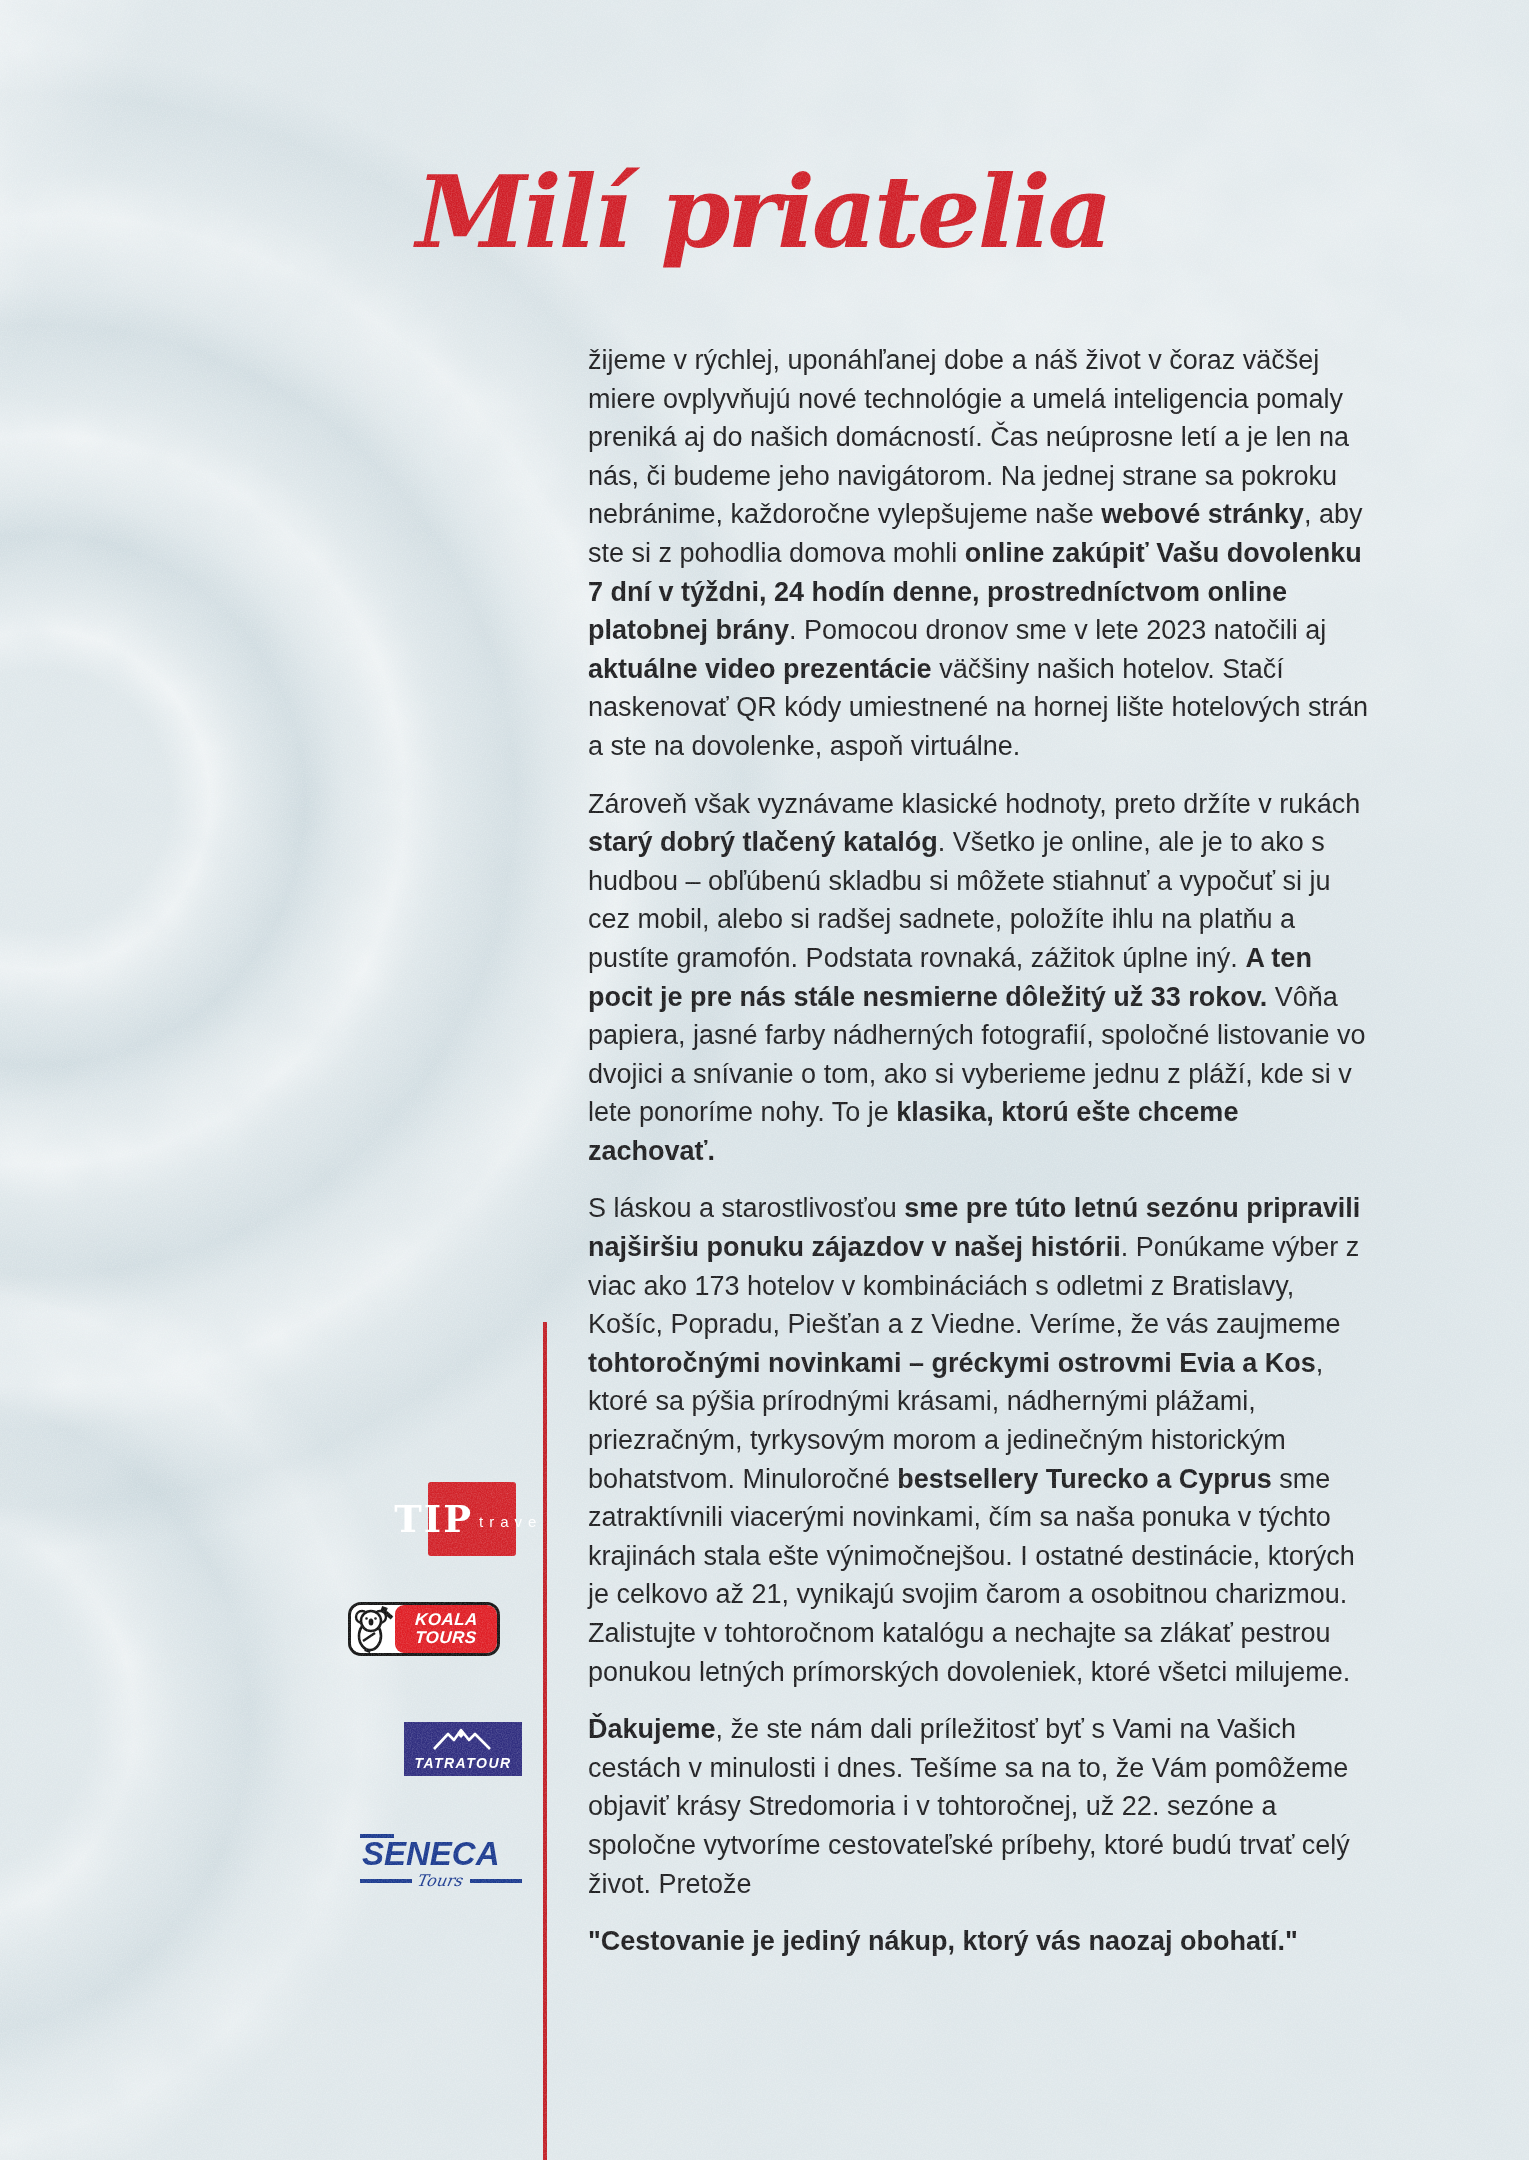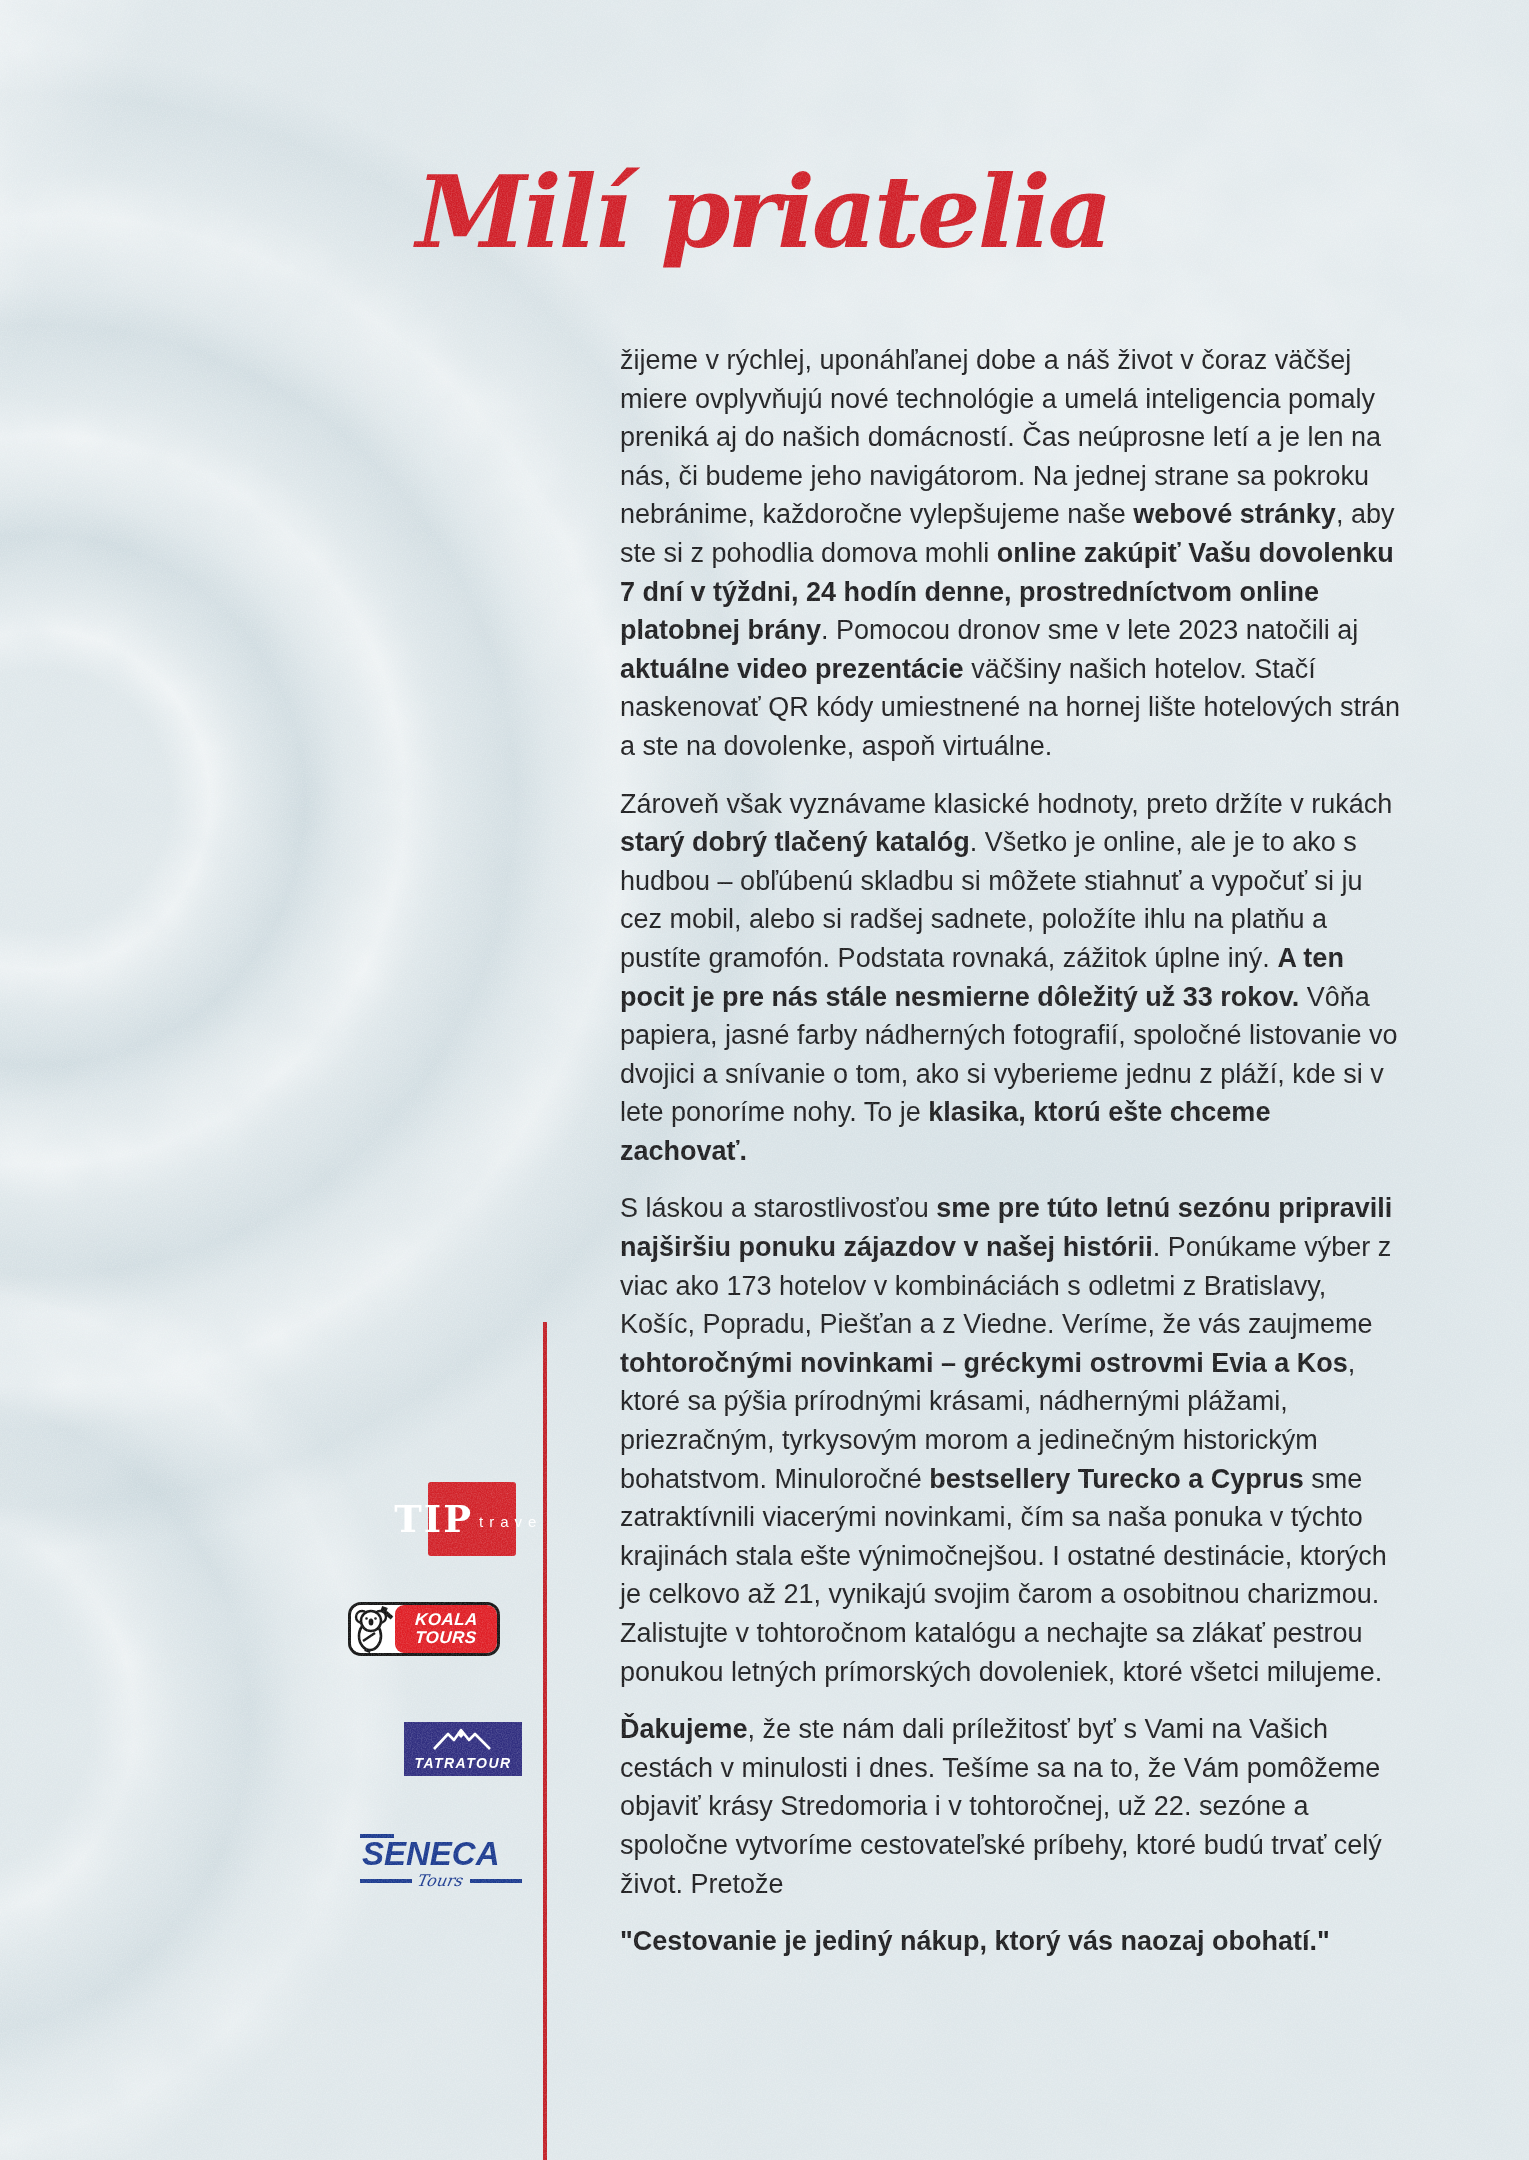--- a/index.html
+++ b/index.html
@@ -34,21 +34,21 @@
   .title{
     position:absolute;left:416px;top:162px;margin:0;z-index:5;
     font-family:"DejaVu Serif","Liberation Serif",serif;
     font-style:italic;font-weight:bold;
     font-size:100px;line-height:1;letter-spacing:-3px;
     color:var(--title-red);white-space:nowrap;
   }
   .text-col{
     position:absolute;left:588px;top:341px;width:782px;z-index:5;
     color:var(--text-color);
-    font-size:27px;line-height:38.6px;margin-left:32px;
+    font-size:27px;line-height:38.6px;
   }
   .text-col p{margin:0 0 19px 0;}
   .text-col b{font-weight:bold;}
   .quote{font-weight:bold;}
   .red-line{
     position:absolute;left:543px;top:1322px;width:4px;height:838px;
     background:var(--accent-line);z-index:6;
   }
   
   .logo{position:absolute;z-index:6;}

